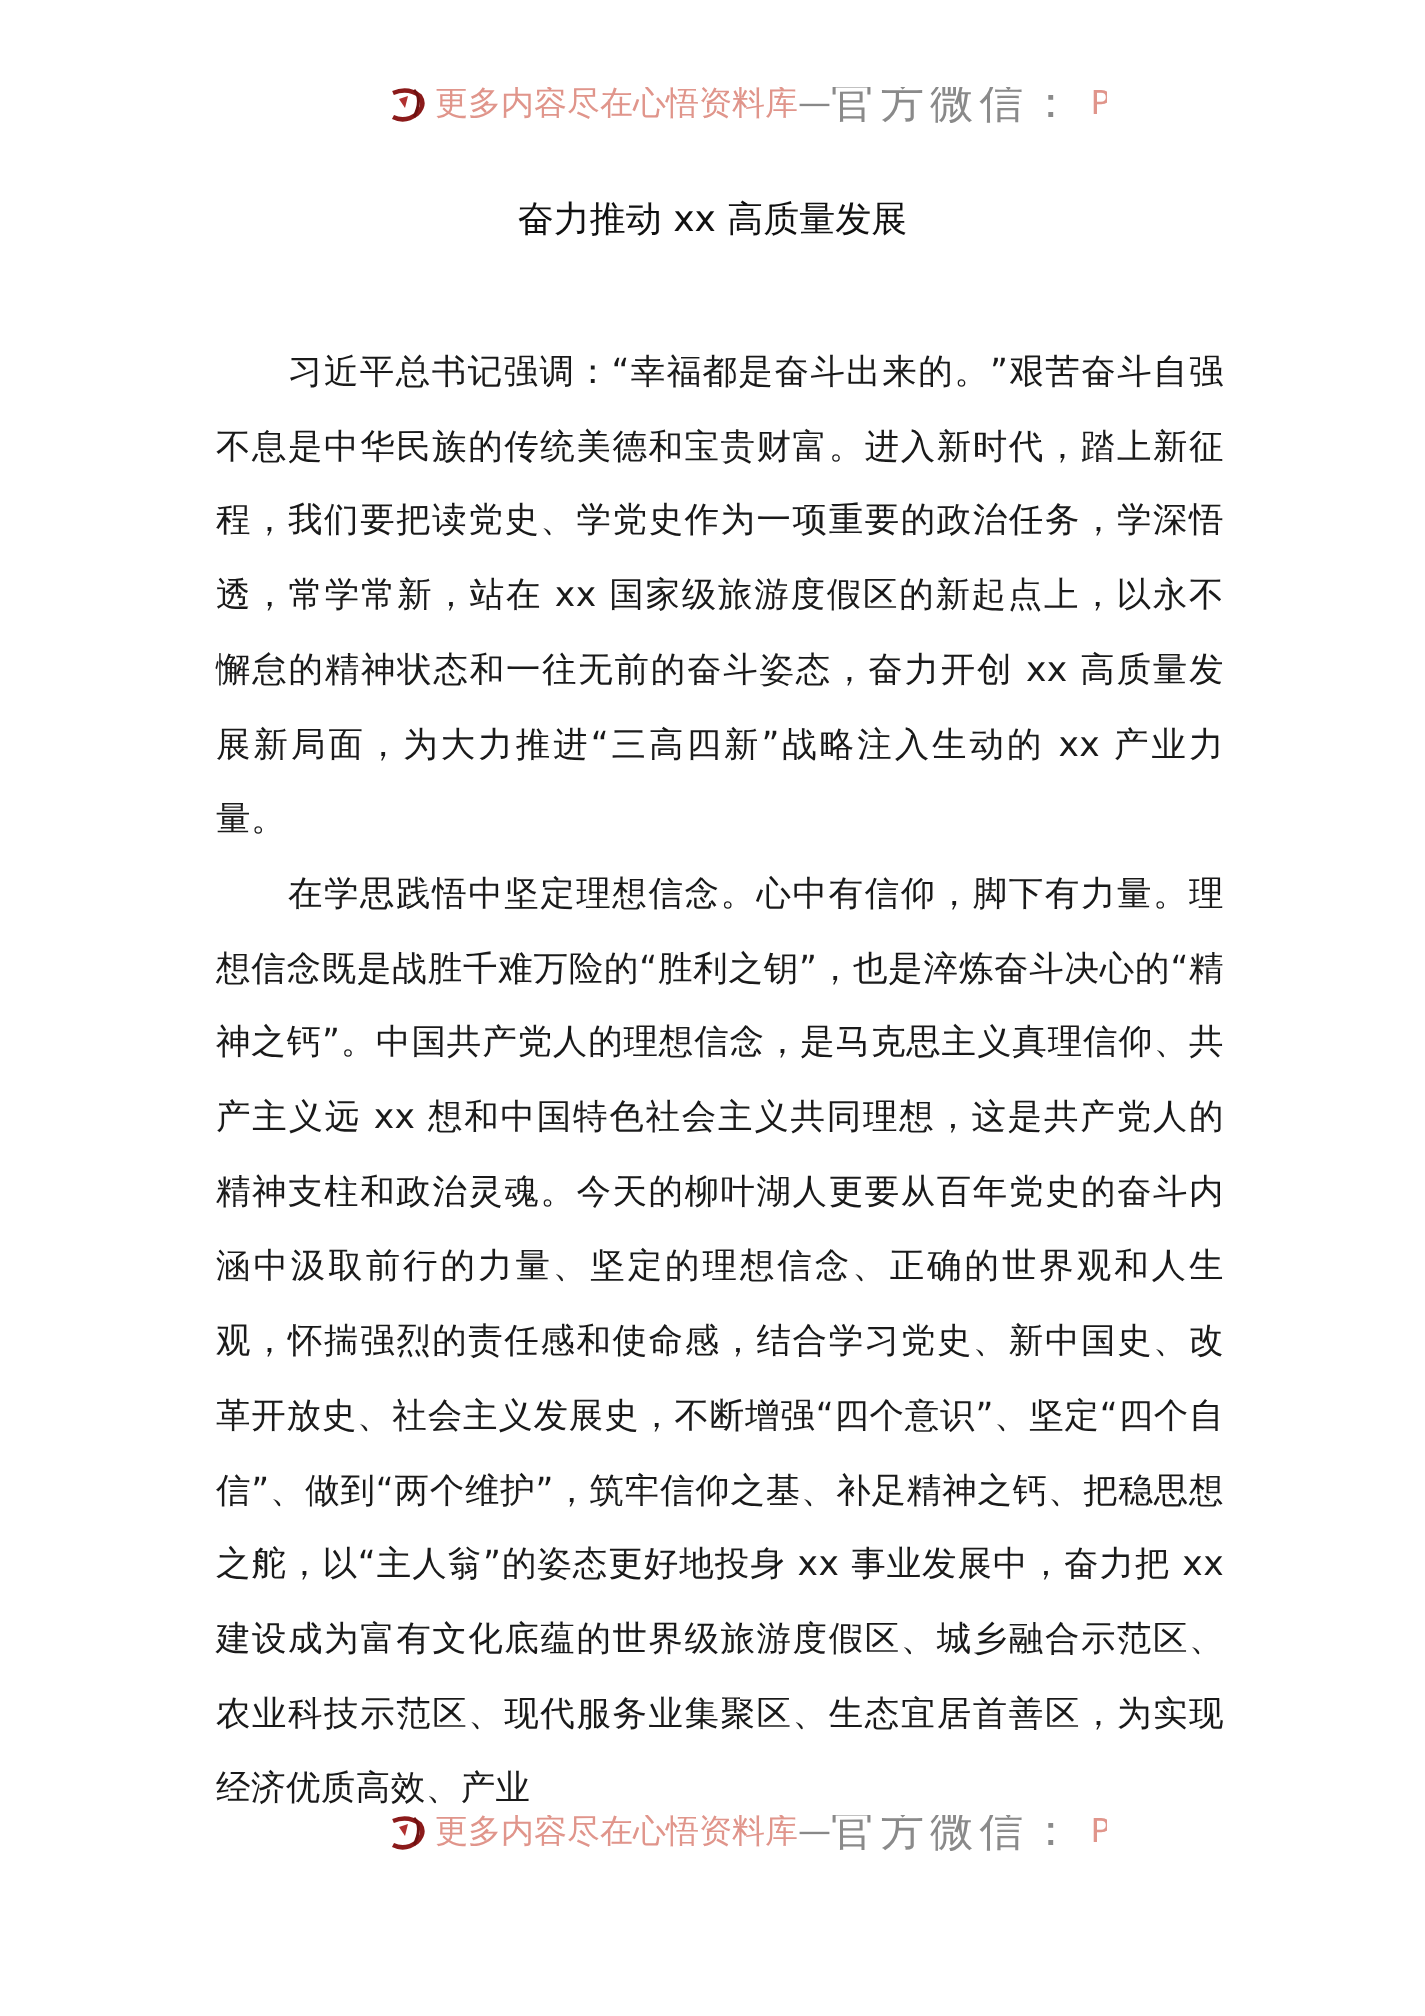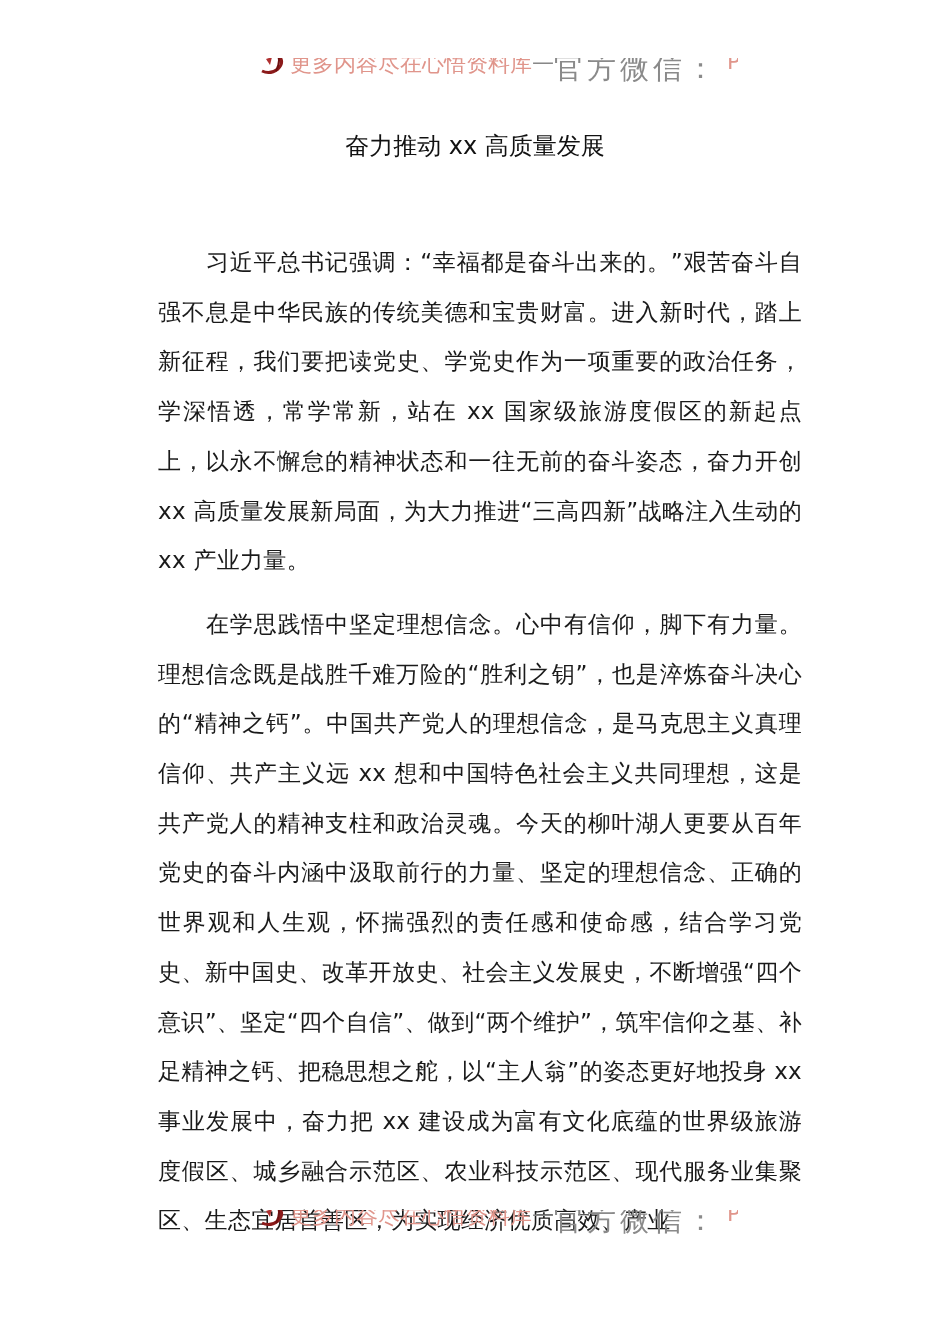--- a/index.html
+++ b/index.html
@@ -1,27 +1,27 @@
 <!DOCTYPE html>
 <html><head>
 <meta charset="utf-8">
 <style>
   html, body { margin:0; padding:0; background:#ffffff; }
   body { width:950px; height:1344px; position:relative; overflow:hidden;
          font-family:"DejaVu Sans","Liberation Sans",sans-serif; color:#1a1a1a; }
   .banner { position:absolute; left:258px; width:480px; height:24px; overflow:hidden; }
-  .banner-inner { position:absolute; left:0; top:-9px; display:flex; align-items:flex-start; white-space:nowrap; }
+  .banner-inner { position:absolute; left:0; top:-9px; display:flex; align-items:center; white-space:nowrap; }
   .logo { width:28px; height:26px; margin-right:4px; }
   .banner-cn { font-family:"DejaVu Serif","Liberation Serif",serif; font-size:22px; color:#e0958b; letter-spacing:0px; }
   .banner-dash { font-size:22px; color:#888; }
   .banner-wx { font-family:"DejaVu Serif","Liberation Serif",serif; font-size:29px; color:#8a8a8a; letter-spacing:4px; }
   .banner-id { font-size:22px; color:#e0958b; margin-left:8px; }
   .title { position:absolute; top:130px; left:0; width:950px; text-align:center; font-size:24px; color:#111; }
   .body { position:absolute; left:144px; top:224px; width:672px; }
-  .para { margin:14px; font-size:23px; line-height:49.7px; text-align:justify; text-align-last:left; letter-spacing:0.3px; }
+  .para { margin:0; font-size:23px; line-height:49.7px; text-align:justify; text-align-last:left; letter-spacing:0.3px; }
   .indent { text-indent:48px; }
 </style>
 </head>
 <body>
 
 <div class="banner" style="top:58px;">
   <div class="banner-inner">
     <svg class="logo" viewBox="0 0 28 26">
       <path d="M4 6 Q14 2 22 8 Q26 14 20 20 Q12 26 4 22" fill="none" stroke="#8b1a1a" stroke-width="3"></path>
       <path d="M8 10 L14 8 L12 16 Z" fill="#b03030"></path>

